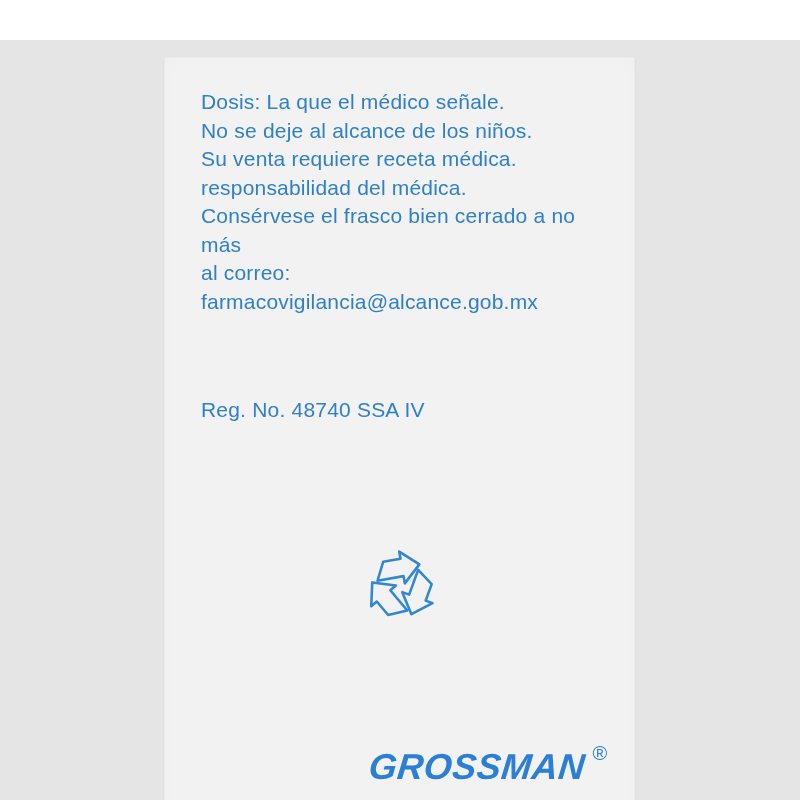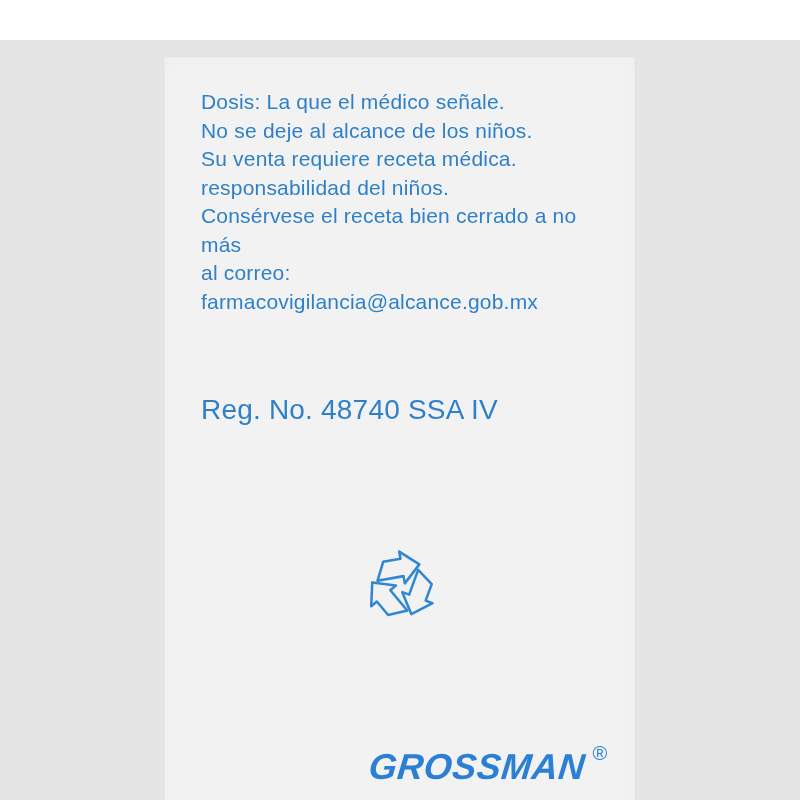--- a/index.html
+++ b/index.html
@@ -38,21 +38,21 @@
     color: #2f80c8;
     font-size: 21px;
     line-height: 28.5px;
     letter-spacing: 0.2px;
   }
   .reg-line {
     position: absolute;
     left: 36px;
     top: 338px;
     color: #2f80c8;
-    font-size: 28px;
+    font-size: 21px;
     line-height: 28.5px;
     letter-spacing: 0.2px;
   }
   .recycle {
     position: absolute;
     left: 192px;
     top: 483px;
     width: 88px;
     height: 92px;
   }
@@ -84,22 +84,22 @@
 </head>
 <body>
 
 <div class="page">
   <div class="carton">
 
     <div class="label-text">
       <div>Dosis: La que el médico señale.</div>
       <div>No se deje al alcance de los niños.</div>
       <div>Su venta requiere receta médica.</div>
-      <div>responsabilidad del niños.</div>
-      <div>Consérvese el receta bien cerrado a no más</div>
+      <div>responsabilidad del médica.</div>
+      <div>Consérvese el frasco bien cerrado a no más</div>
       <div>al correo:</div>
       <div>farmacovigilancia@alcance.gob.mx</div>
     </div>
 
     <div class="reg-line">Reg. No. 48740 SSA IV</div>
 
     <div class="recycle">
       <svg viewBox="0 0 120 120" xmlns="http://www.w3.org/2000/svg" aria-hidden="true">
         <g fill="none" stroke="#3187d2" stroke-width="3.5" stroke-linejoin="round" transform="rotate(-10 60 60)">
           <path d="M42,22 L66,22 L66,12 L90,34 L66,56 L66,46 L30,46 Z"></path>

